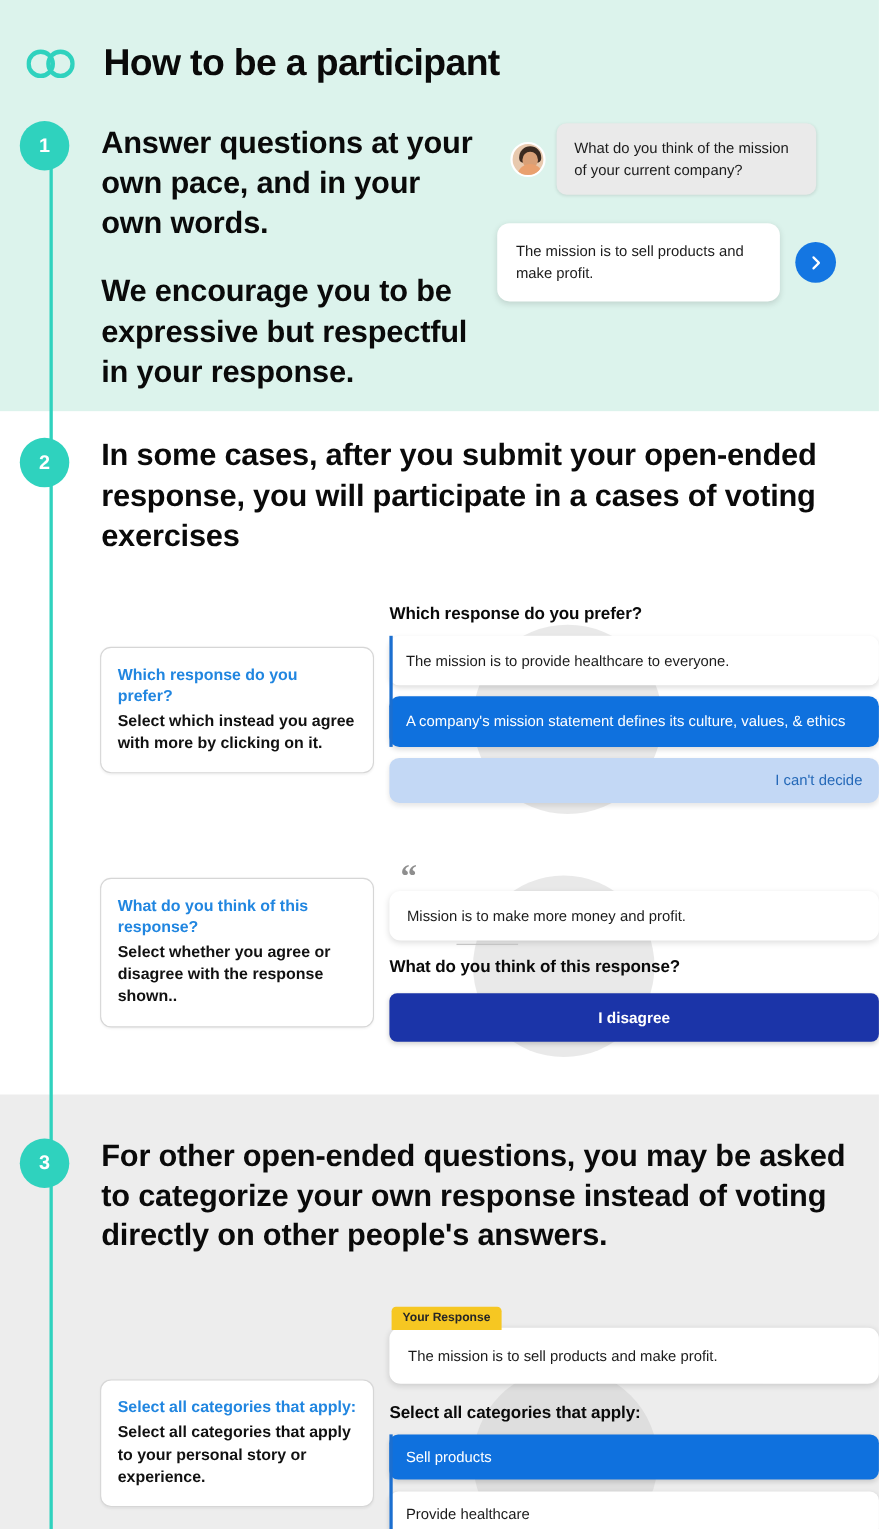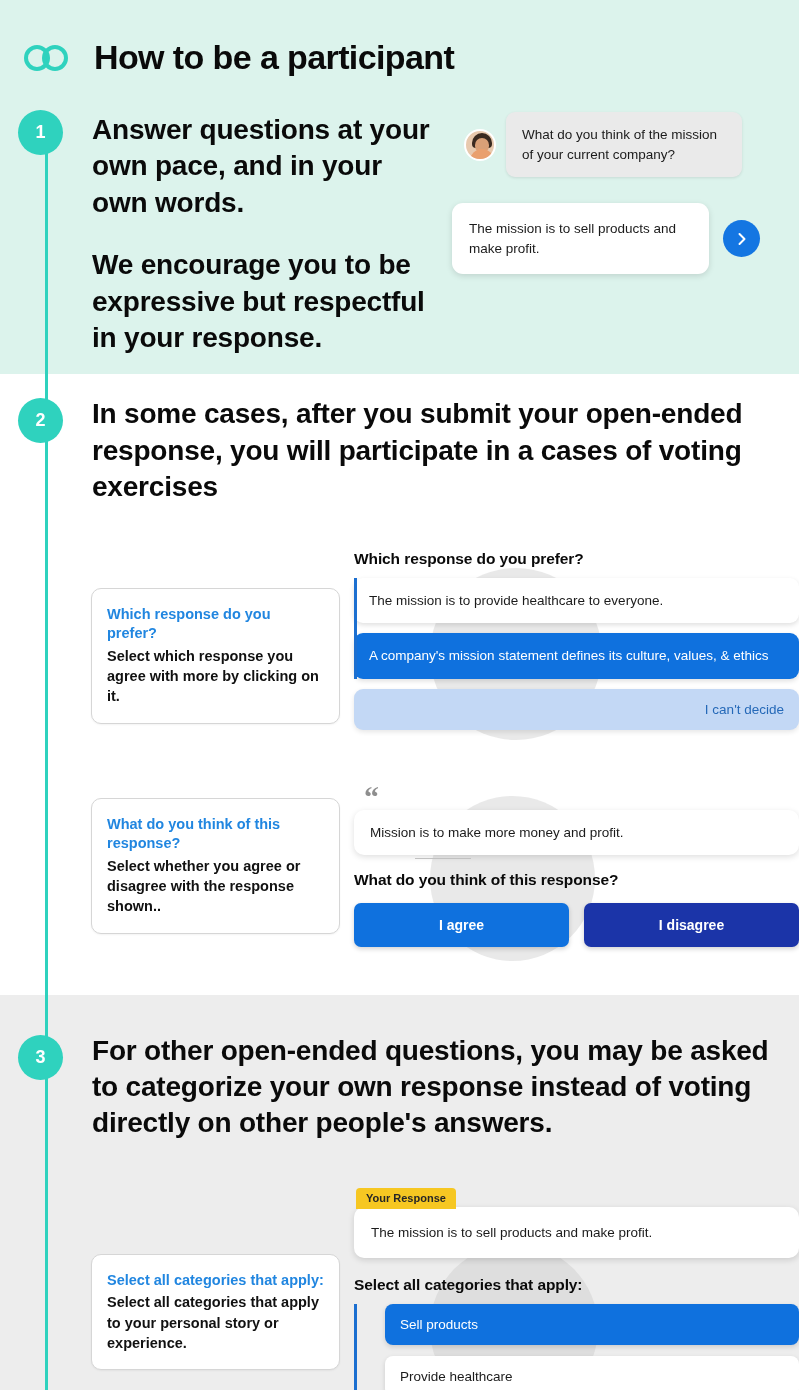--- a/index.html
+++ b/index.html
@@ -281,21 +281,20 @@
     line-height: 1.45;
     box-shadow: 0 2px 6px rgba(0,0,0,0.14);
   }
   .cat-opt {
     border-radius: 8px;
     padding: 13px 15px;
     font-size: 13.5px;
     margin-bottom: 11px;
     box-shadow: 0 2px 5px rgba(0,0,0,0.14);
     cursor: pointer;
-    margin-left: 31px;
   }
   .cat-sel { background: #0F71DE; color: #ffffff; }
   .cat-plain { background: #ffffff; color: #1B1B1B; }
 </style>
 </head>
 <body>
 
 <div class="page">
 
   <div class="rail"></div>
@@ -353,21 +352,21 @@
       </div>
     </div>
 
     <div class="ex-row" style="margin-top:44px;">
       <div class="halo" style="left:430px; top:18px; width:172px; height:172px;"></div>
       <div class="connector" style="left:415px; top:98px; width:56px;"></div>
 
       <div class="ex-left" style="padding-top:38px;">
         <div class="info-card">
           <div class="info-title">Which response do you prefer?</div>
-          <div class="info-sub">Select which response you agree with more by clicking on it.</div>
+          <div class="info-sub">Select which instead you agree with more by clicking on it.</div>
         </div>
       </div>
 
       <div class="ex-right">
         <div class="panel-title">Which response do you prefer?</div>
         <div class="opt-group">
           <div class="opt-rail"></div>
           <div class="opt opt-plain">The mission  is to provide healthcare to everyone.</div>
           <div class="opt opt-sel">A company's mission statement defines its culture, values, &amp; ethics</div>
         </div>
@@ -384,21 +383,20 @@
           <div class="info-title">What do you think of this response?</div>
           <div class="info-sub">Select whether you agree or disagree with the response shown..</div>
         </div>
       </div>
 
       <div class="ex-right">
         <span class="quote-mark">“</span>
         <div class="quote-card">Mission is to make more money and profit.</div>
         <div class="panel-title" style="margin-top:16px;">What do you think of this response?</div>
         <div class="ad-row">
-          <button class="ad-btn ad-agree">I agree</button>
           <button class="ad-btn ad-disagree">I disagree</button>
         </div>
       </div>
     </div>
   </div>
 
   <div class="sec sec-3">
 
     <div class="step" style="padding-top:38px;">
       <div class="bullet">3</div>

